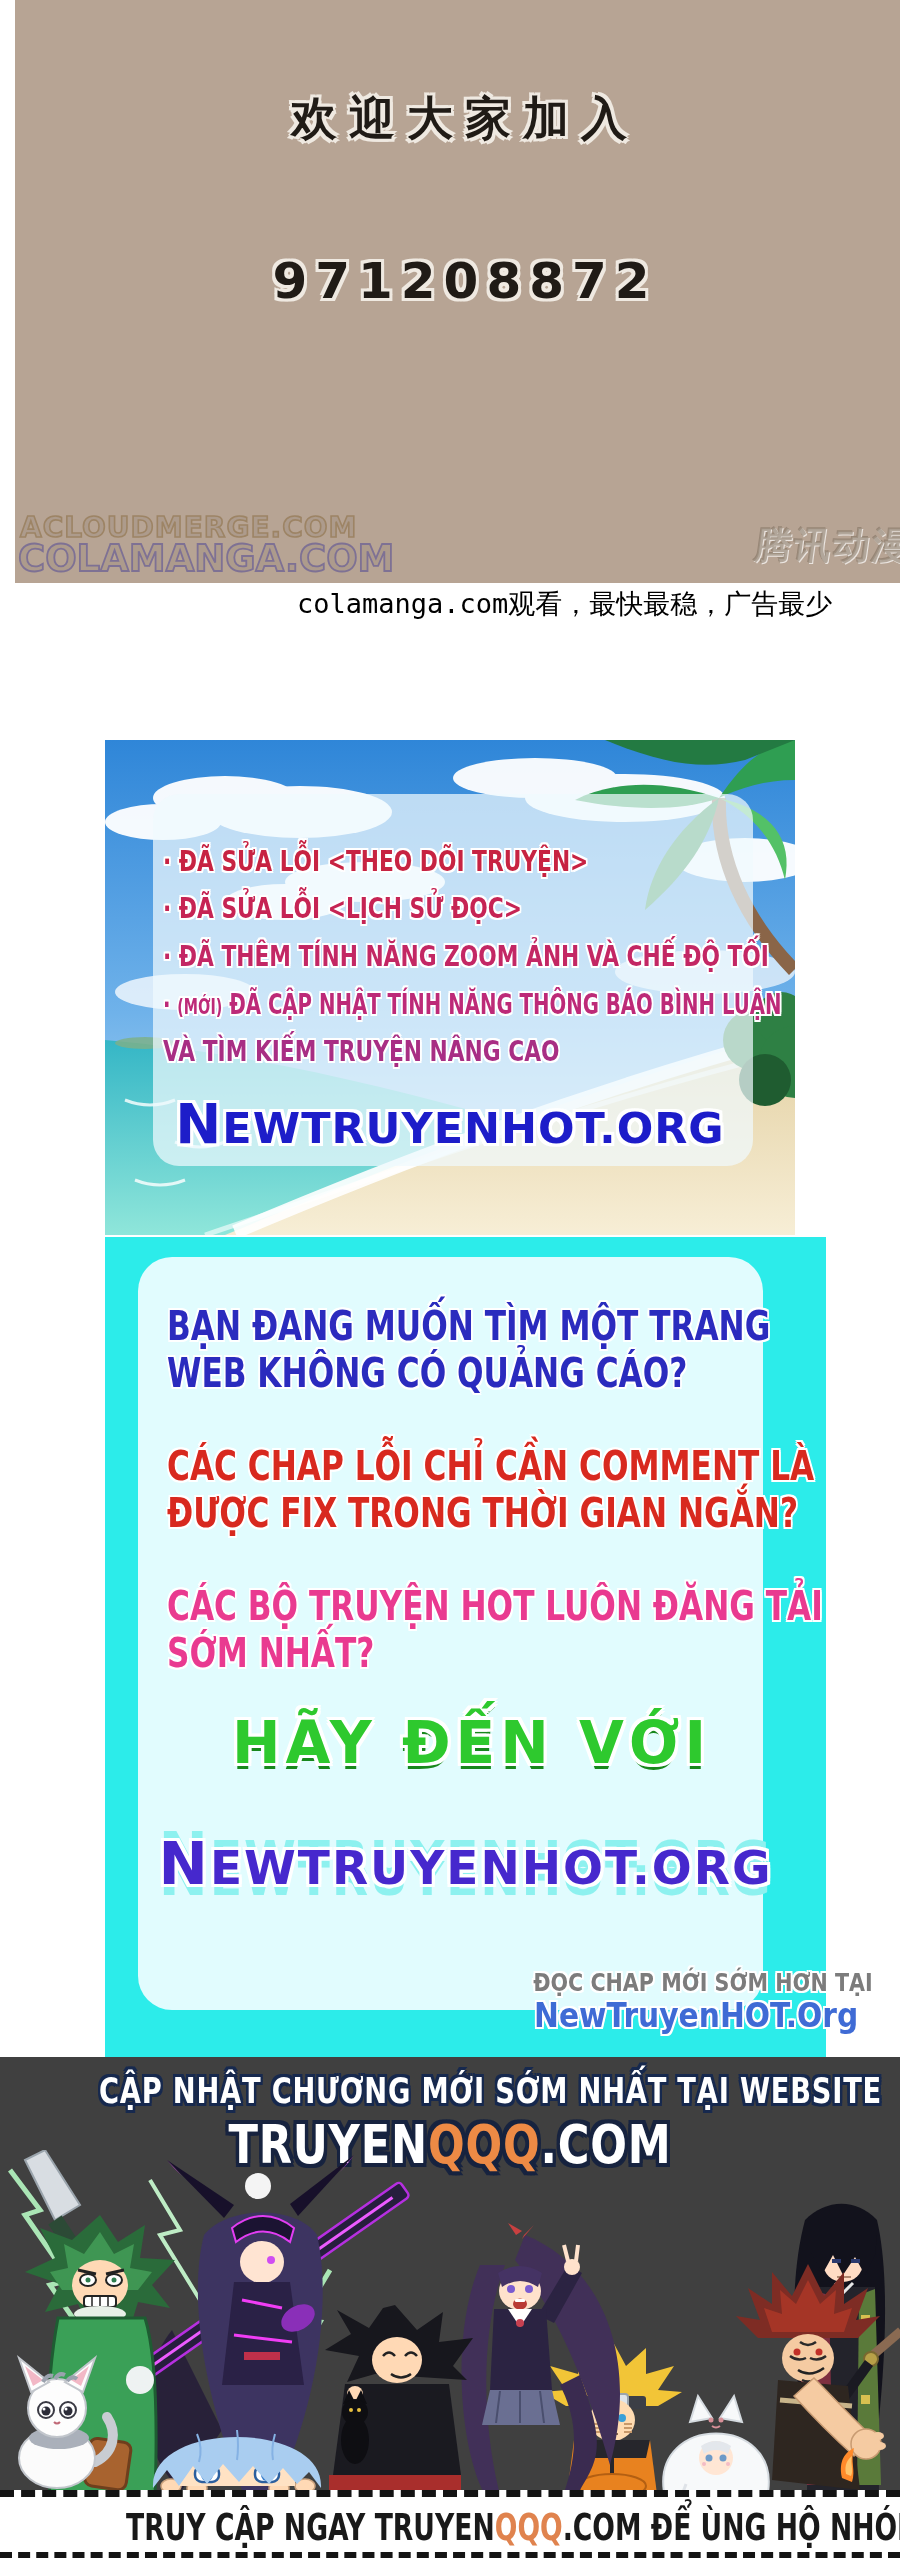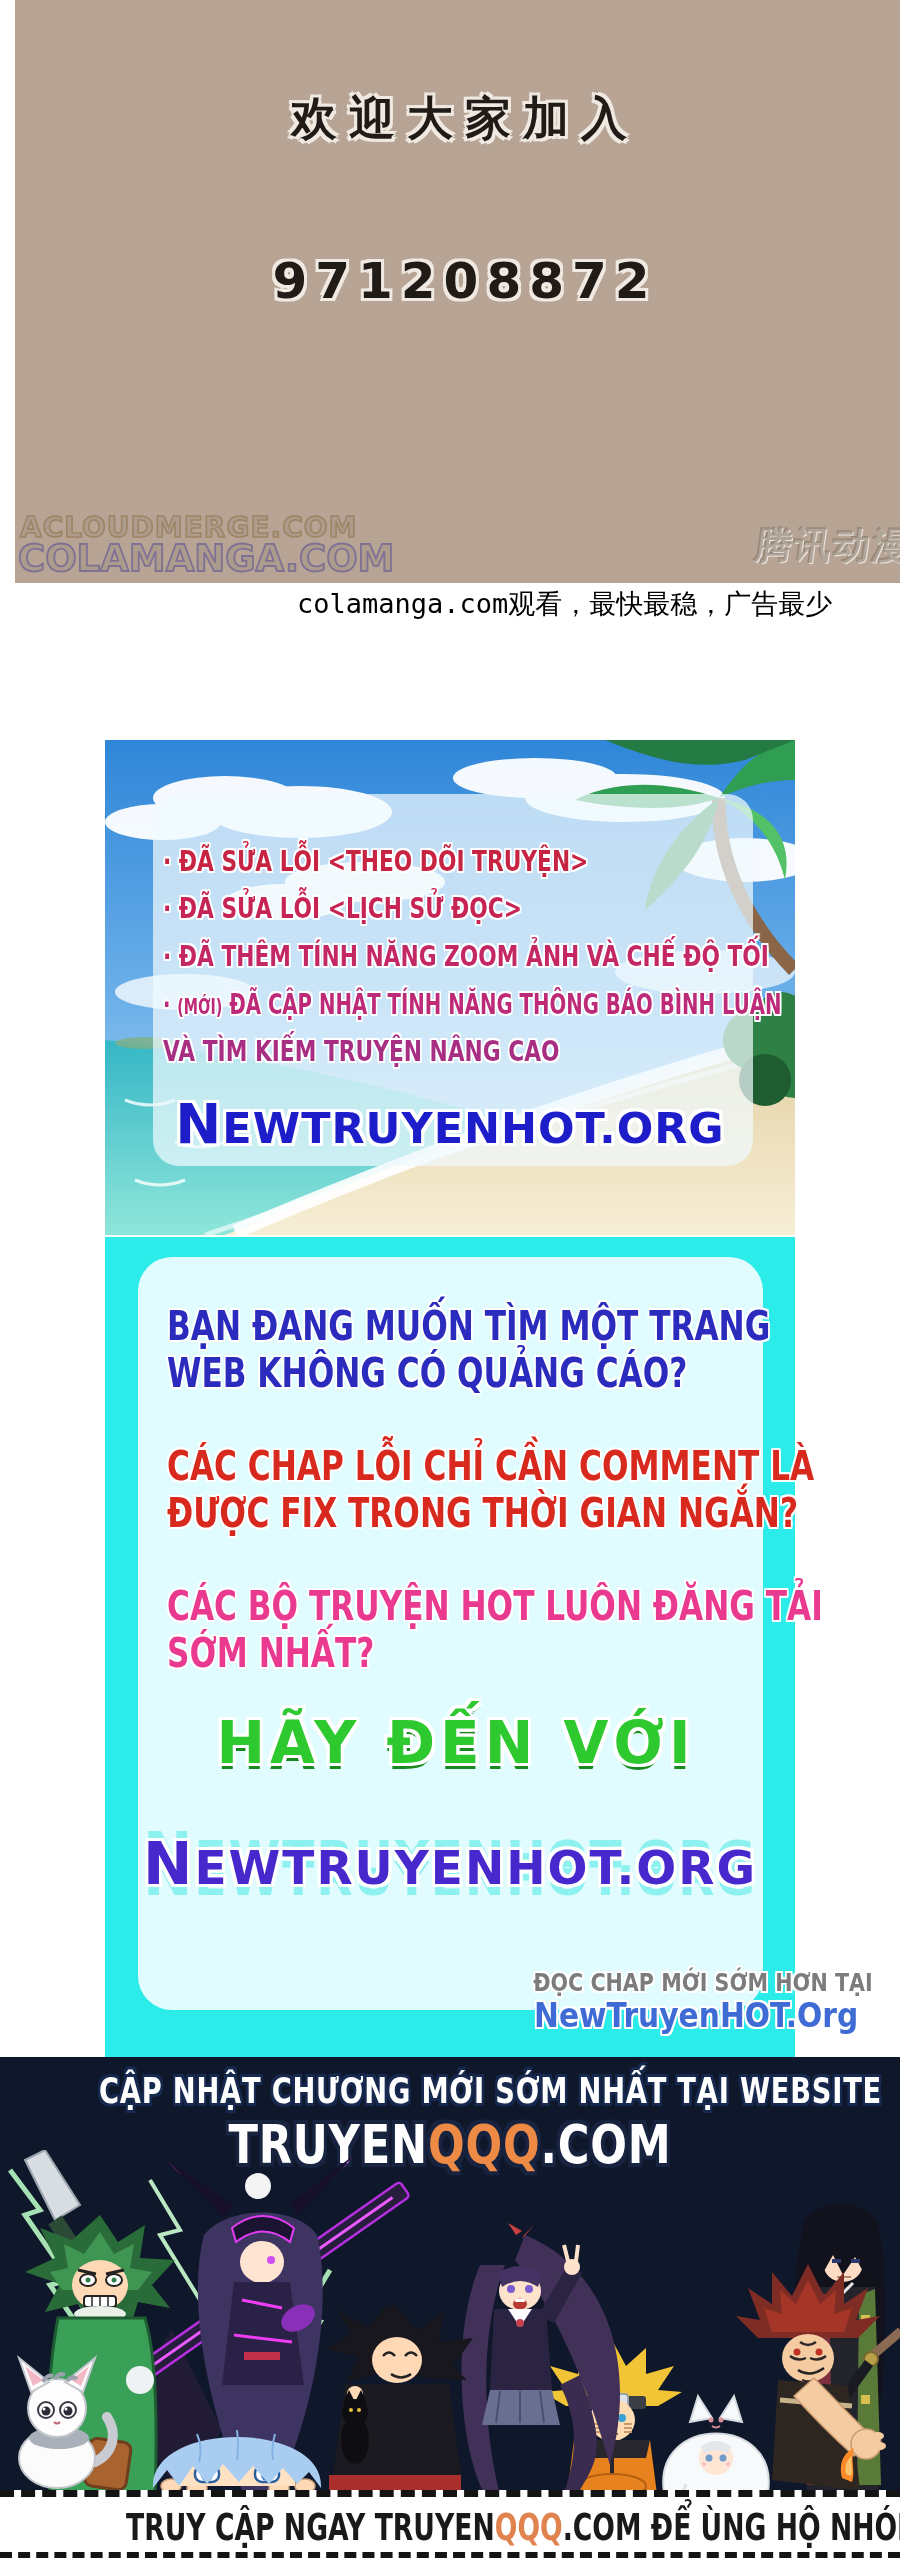--- a/index.html
+++ b/index.html
@@ -45,21 +45,21 @@
   .bul .small{font-size:21px;}
   .bul1{top:104px;color:#c72342;}
   .bul2{top:151px;color:#c62454;}
   .bul3{top:199px;color:#c32764;}
   .bul4{top:247px;color:#bd2a78;transform:scaleX(0.68);}
   .bul5{top:294px;color:#a82e84;}
   .bdomain{top:352px;font-weight:bold;color:#1d1dc9;font-size:43px;letter-spacing:1px;}
   .bdomain .big{font-size:55px;}
 
   
-  .cyanpanel{left:105px;top:1237px;width:690px;height:820px;background:#2cecea;}
+  .cyanpanel{left:105px;top:1237px;width:690px;height:820px;background:#2cecea;padding-left:31px;}
   .pale{position:absolute;left:33px;top:20px;width:625px;height:753px;
       background:#e1fcfe;border-radius:34px;}
   .q{position:absolute;left:62px;font-size:40px;font-weight:bold;white-space:nowrap;
       transform:scaleX(0.78);transform-origin:0 50%;}
   .q1{color:#2b2bbe;}.q2{color:#d8291f;}.q3{color:#e93a90;}
   .q1a{top:66px;}.q1b{top:113px;}
   .q2a{top:206px;}.q2b{top:253px;}
   .q3a{top:346px;}.q3b{top:393px;}
   .cta{top:472px;font-size:58px;font-weight:bold;color:#2ec92e;letter-spacing:5px;
       text-shadow:3px 0 0 #fff,-3px 0 0 #fff,0 3px 0 #fff,0 -3px 0 #fff,
@@ -70,21 +70,21 @@
       0 11px 0 #8df1ef,0 -10px 0 #8df1ef;}
   .cdomain .big{font-size:59px;}
 
   
   .fn1{right:27px;top:1969px;font-size:24px;font-weight:bold;color:#7c7c7c;white-space:nowrap;
       transform:scaleX(0.86);transform-origin:100% 50%;}
   .fn2{right:42px;top:1996px;font-size:33px;font-weight:bold;color:#3f6bd5;white-space:nowrap;
       transform:scaleX(0.9);transform-origin:100% 50%;}
 
   
-  .banner{top:2057px;left:0;width:900px;height:433px;background:#0f172a;overflow:hidden;}
+  .banner{top:2057px;left:0;width:900px;height:433px;background:#404040;overflow:hidden;}
   .b1{position:absolute;top:14px;font-size:35px;font-weight:bold;color:#fff;white-space:nowrap;
       transform:scaleX(0.78);letter-spacing:1px;
       text-shadow:3px 0 0 #17294e,-3px 0 0 #17294e,0 3px 0 #17294e,0 -3px 0 #17294e,
       3px 3px 0 #17294e,-3px -3px 0 #17294e,3px -3px 0 #17294e,-3px 3px 0 #17294e;}
   .b2{position:absolute;top:56px;font-size:54px;font-weight:bold;color:#fff;white-space:nowrap;
       transform:scaleX(0.8);letter-spacing:1px;
       text-shadow:4px 0 0 #17233f,-4px 0 0 #17233f,0 4px 0 #17233f,0 -4px 0 #17233f,
       4px 4px 0 #17233f,-4px -4px 0 #17233f,4px -4px 0 #17233f,-4px 4px 0 #17233f;}
   .b2 .qqq{color:#ed8a45;}
   .chars{position:absolute;left:0;bottom:0;width:900px;height:340px;}

